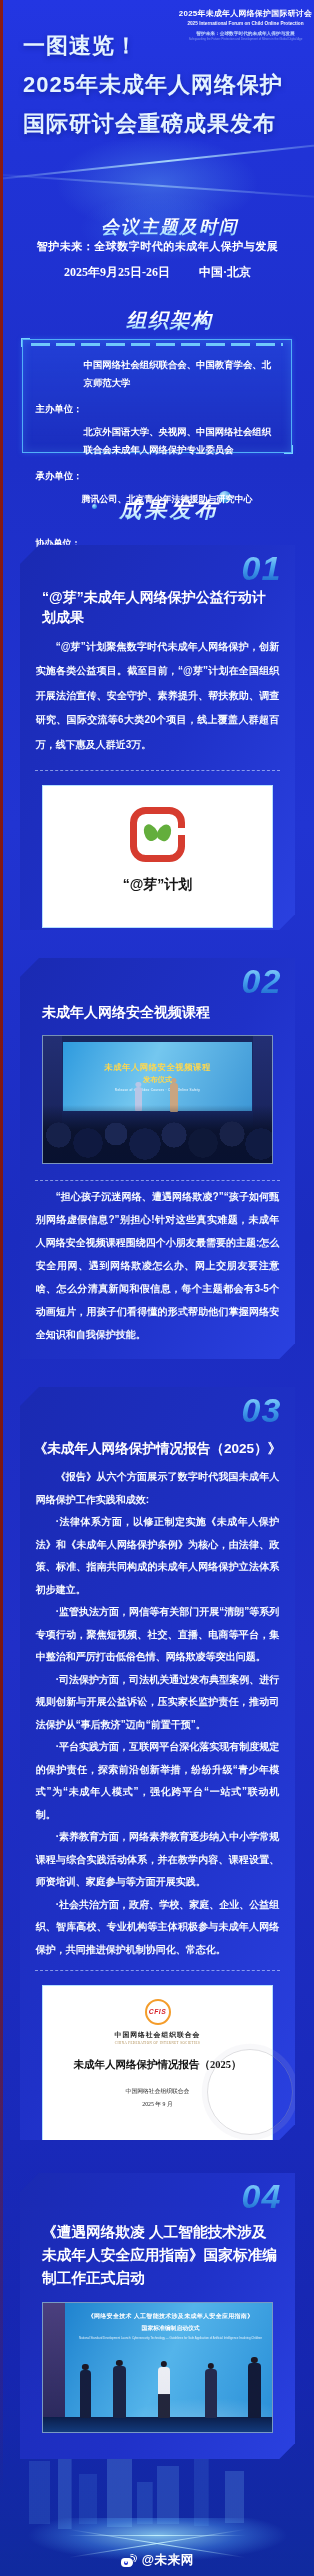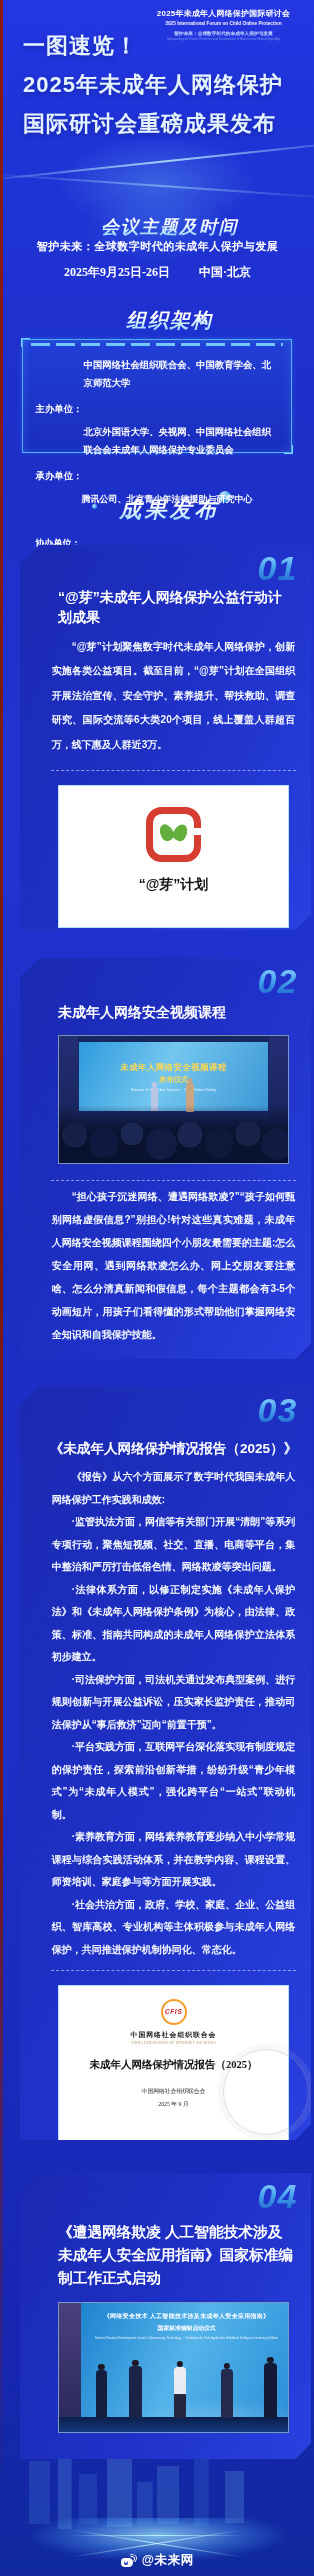--- a/index.html
+++ b/index.html
@@ -19,21 +19,21 @@
   .glow-mid{position:absolute;left:47px;top:131px;width:220px;height:105px;z-index:0;
     background:radial-gradient(ellipse at center,rgba(120,210,255,.30),transparent 65%);}
   .glow-theme{position:absolute;left:79px;top:194px;width:157px;height:68px;z-index:0;
     background:radial-gradient(ellipse at center,rgba(90,180,255,.22),transparent 70%);}
   .sphere{position:absolute;border-radius:50%;z-index:2;
     background:radial-gradient(circle at 35% 30%,#bfeaff,#3f9ae8 60%,#1a55b8);}
   .s-small{left:92px;top:504px;width:4.7px;height:4.7px;}
   .s-large{left:219px;top:491px;width:11.5px;height:11.5px;}
 
   
-  .hdr{position:absolute;top:8.4px;right:23px;width:137px;text-align:center;z-index:3;color:#fff;}
+  .hdr{position:absolute;top:8.4px;right:1px;width:137px;text-align:center;z-index:3;color:#fff;}
   .hdr-cn{font-size:7.9px;font-weight:800;letter-spacing:0.3px;}
   .hdr-en{font-size:4.7px;font-weight:600;margin-top:1.6px;opacity:.95;}
   .hdr-sub{font-size:4.7px;font-weight:700;margin-top:3.7px;color:#d6eaff;opacity:.9;}
   .hdr-sub-en{font-size:2.9px;margin-top:1px;color:#cfe4ff;opacity:.5;}
 
   
   .main-title{position:absolute;left:23px;top:35px;z-index:3;}
   .mt-line{font-size:22px;font-weight:900;color:#e4f3ff;letter-spacing:1px;line-height:1;
     margin-bottom:17px;text-shadow:0 2.1px 5.2px rgba(8,25,120,.5);}
 
@@ -65,21 +65,21 @@
   .org-row{display:flex;margin-bottom:5.8px;font-size:9.4px;font-weight:700;color:#fff;line-height:1.9;}
   .org-label{flex:0 0 48px;margin-top:44px;}
   .org-value{flex:1;}
   .org-row-last{font-size:9px;}
   .org-row-last .org-label{flex:0 0 46px;}
 
   
   .card{position:absolute;left:20px;width:275px;z-index:3;
     background:linear-gradient(115deg,#1a2ab2 0%,#1f31c8 55%,#2a41e0 100%);
     clip-path:polygon(0 19px,19px 0,100% 0,100% calc(100% - 15.7px),calc(100% - 15.7px) 100%,0 100%);
-    filter:drop-shadow(0 0 0.5px rgba(170,225,255,.75)) drop-shadow(0 3.1px 7.3px rgba(5,15,90,.45));padding-left:16px;}
+    filter:drop-shadow(0 0 0.5px rgba(170,225,255,.75)) drop-shadow(0 3.1px 7.3px rgba(5,15,90,.45));}
   .card1{top:545px;height:385px;}
   .card2{top:958px;height:401px;}
   .card3{top:1387px;height:753px;}
   .card4{top:2173px;height:286px;}
   .card-num{position:absolute;top:4.2px;right:13.6px;font-size:34px;font-weight:900;font-style:italic;
     letter-spacing:1px;color:#4aa6f0;
     background:linear-gradient(180deg,#a6e2ff 0%,#4aa6f0 45%,#0f57c4 100%);
     -webkit-background-clip:text;background-clip:text;-webkit-text-fill-color:transparent;}
   .card-title{margin:0 15.7px 0 22px;font-size:14px;line-height:1.45;color:#fff;font-weight:800;}
   .card1 .card-title{padding-top:42px;}
@@ -296,22 +296,22 @@
       <div class="audience"></div>
     </div>
     <div class="divider"></div>
     <p class="body-text">“担心孩子沉迷网络、遭遇网络欺凌?”“孩子如何甄别网络虚假信息?”别担心!针对这些真实难题，未成年人网络安全视频课程围绕四个小朋友最需要的主题:怎么安全用网、遇到网络欺凌怎么办、网上交朋友要注意啥、怎么分清真新闻和假信息，每个主题都会有3-5个动画短片，用孩子们看得懂的形式帮助他们掌握网络安全知识和自我保护技能。</p>
   </section>
 
   <section class="card card3">
     <div class="card-num">03</div>
     <h3 class="card-title">《未成年人网络保护情况报告（2025）》</h3>
     <p class="body-text intro">《报告》从六个方面展示了数字时代我国未成年人网络保护工作实践和成效:</p>
+    <p class="body-text">·法律体系方面，以修正制定实施《未成年人保护法》和《未成年人网络保护条例》为核心，由法律、政策、标准、指南共同构成的未成年人网络保护立法体系初步建立。</p>
     <p class="body-text">·监管执法方面，网信等有关部门开展“清朗”等系列专项行动，聚焦短视频、社交、直播、电商等平台，集中整治和严厉打击低俗色情、网络欺凌等突出问题。</p>
-    <p class="body-text">·法律体系方面，以修正制定实施《未成年人保护法》和《未成年人网络保护条例》为核心，由法律、政策、标准、指南共同构成的未成年人网络保护立法体系初步建立。</p>
     <p class="body-text">·司法保护方面，司法机关通过发布典型案例、进行规则创新与开展公益诉讼，压实家长监护责任，推动司法保护从“事后救济”迈向“前置干预”。</p>
     <p class="body-text">·平台实践方面，互联网平台深化落实现有制度规定的保护责任，探索前沿创新举措，纷纷升级“青少年模式”为“未成年人模式”，强化跨平台“一站式”联动机制。</p>
     <p class="body-text">·素养教育方面，网络素养教育逐步纳入中小学常规课程与综合实践活动体系，并在教学内容、课程设置、师资培训、家庭参与等方面开展实践。</p>
     <p class="body-text">·社会共治方面，政府、学校、家庭、企业、公益组织、智库高校、专业机构等主体积极参与未成年人网络保护，共同推进保护机制协同化、常态化。</p>
     <div class="divider"></div>
     <div class="white-box cover-box">
       <div class="cover-swirl"></div>
       <div class="cfis-ring">
         <span class="cfis-text">CFIS</span>
       </div>

